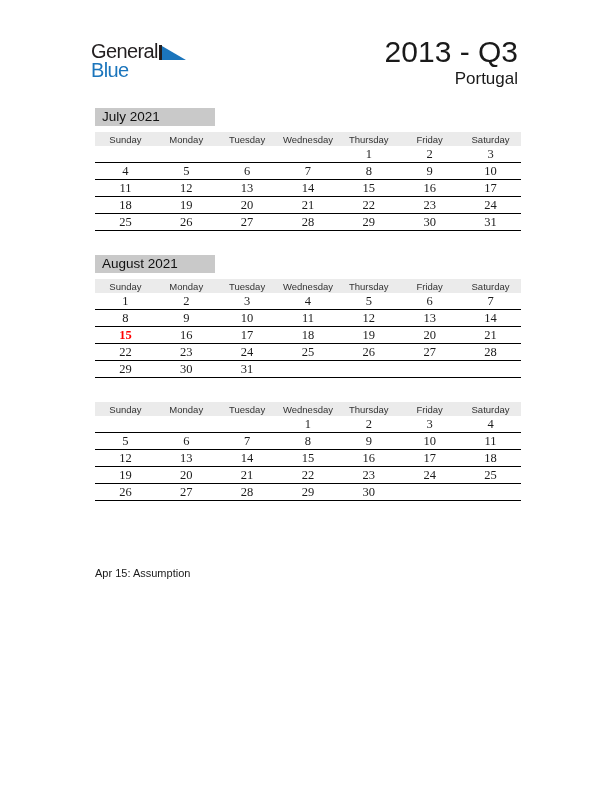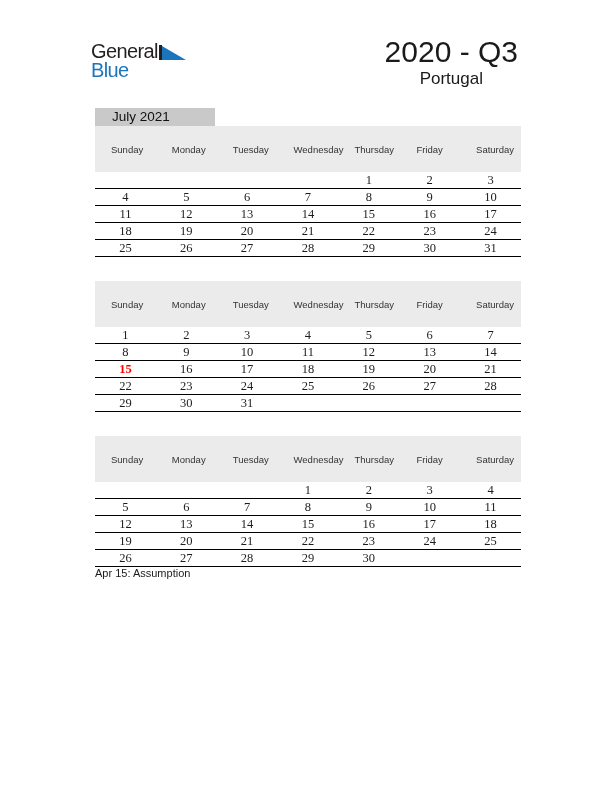--- a/index.html
+++ b/index.html
@@ -18,33 +18,33 @@
   
   .logo{position:absolute;left:91px;top:42px;}
   .logo-row1{display:flex;align-items:flex-start;}
   .logo-general{font-size:20px;line-height:19px;letter-spacing:-0.6px;color:#231f20;}
   .logo-mast{width:3px;height:15px;background:#231f20;margin-left:1px;margin-top:3px;}
   .logo-flag{width:24px;height:14px;background:var(--accent);
     clip-path:polygon(0 0,100% 100%,0 100%);margin-top:4px;}
   .logo-blue{font-size:20px;line-height:18px;letter-spacing:-0.6px;color:var(--accent);}
   .title-block{position:absolute;top:35px;right:94px;text-align:right;}
   .page-title{font-size:30px;line-height:33px;}
-  .page-subtitle{font-size:17px;line-height:22px;text-align:center;}
+  .page-subtitle{font-size:17px;line-height:22px;}
   
   .months{position:absolute;left:95px;top:108px;width:426px;}
   .month{margin-bottom:24px;}
   .month-label{
     width:120px;height:18px;line-height:18px;background:var(--label-bg);
-    font-size:13.5px;padding-left:17px;box-sizing:border-box;color:#111111;
-    white-space:nowrap;
+    font-size:13.5px;padding-left:7px;box-sizing:border-box;color:#111111;
+    margin-bottom:6px;white-space:nowrap;
   }
   table.cal{width:426px;border-collapse:collapse;table-layout:fixed;}
   table.cal th{
     height:14px;background:var(--day-bg);font-size:9.5px;font-weight:normal;
-    color:#333333;text-align:center;padding:16px;
+    color:#333333;text-align:center;padding:0;
   }
   table.cal td{
     height:16px;text-align:center;padding:0;
     font-family:"Liberation Serif",serif;font-size:12.5px;color:#1c1c1c;
     border-bottom:1.5px solid #000000;
   }
   table.cal td.holiday{color:var(--holiday);font-weight:bold;}
   
   .footnote{position:absolute;left:95px;top:567px;font-size:11px;color:#1a1a1a;}
 </style>
@@ -54,21 +54,21 @@
 <div class="logo">
   <div class="logo-row1">
     <span class="logo-general">General</span>
     <span class="logo-mast"></span>
     <span class="logo-flag"></span>
   </div>
   <div class="logo-blue">Blue</div>
 </div>
 
 <div class="title-block">
-  <div class="page-title">2020 - Q3</div>
+  <div class="page-title">2013 - Q3</div>
   <div class="page-subtitle">Portugal</div>
 </div>
 
 <div class="months" id="months">
     <section class="month">
       <div class="month-label">July 2021</div>
       <table class="cal">
         <thead>
           <tr>
             <th>Sunday</th>
@@ -123,20 +123,21 @@
             <td>27</td>
             <td>28</td>
             <td>29</td>
             <td>30</td>
             <td>31</td>
           </tr>
         </tbody>
       </table>
     </section>
     <section class="month">
+      <div class="month-label">August 2021</div>
       <table class="cal">
         <thead>
           <tr>
             <th>Sunday</th>
             <th>Monday</th>
             <th>Tuesday</th>
             <th>Wednesday</th>
             <th>Thursday</th>
             <th>Friday</th>
             <th>Saturday</th>

